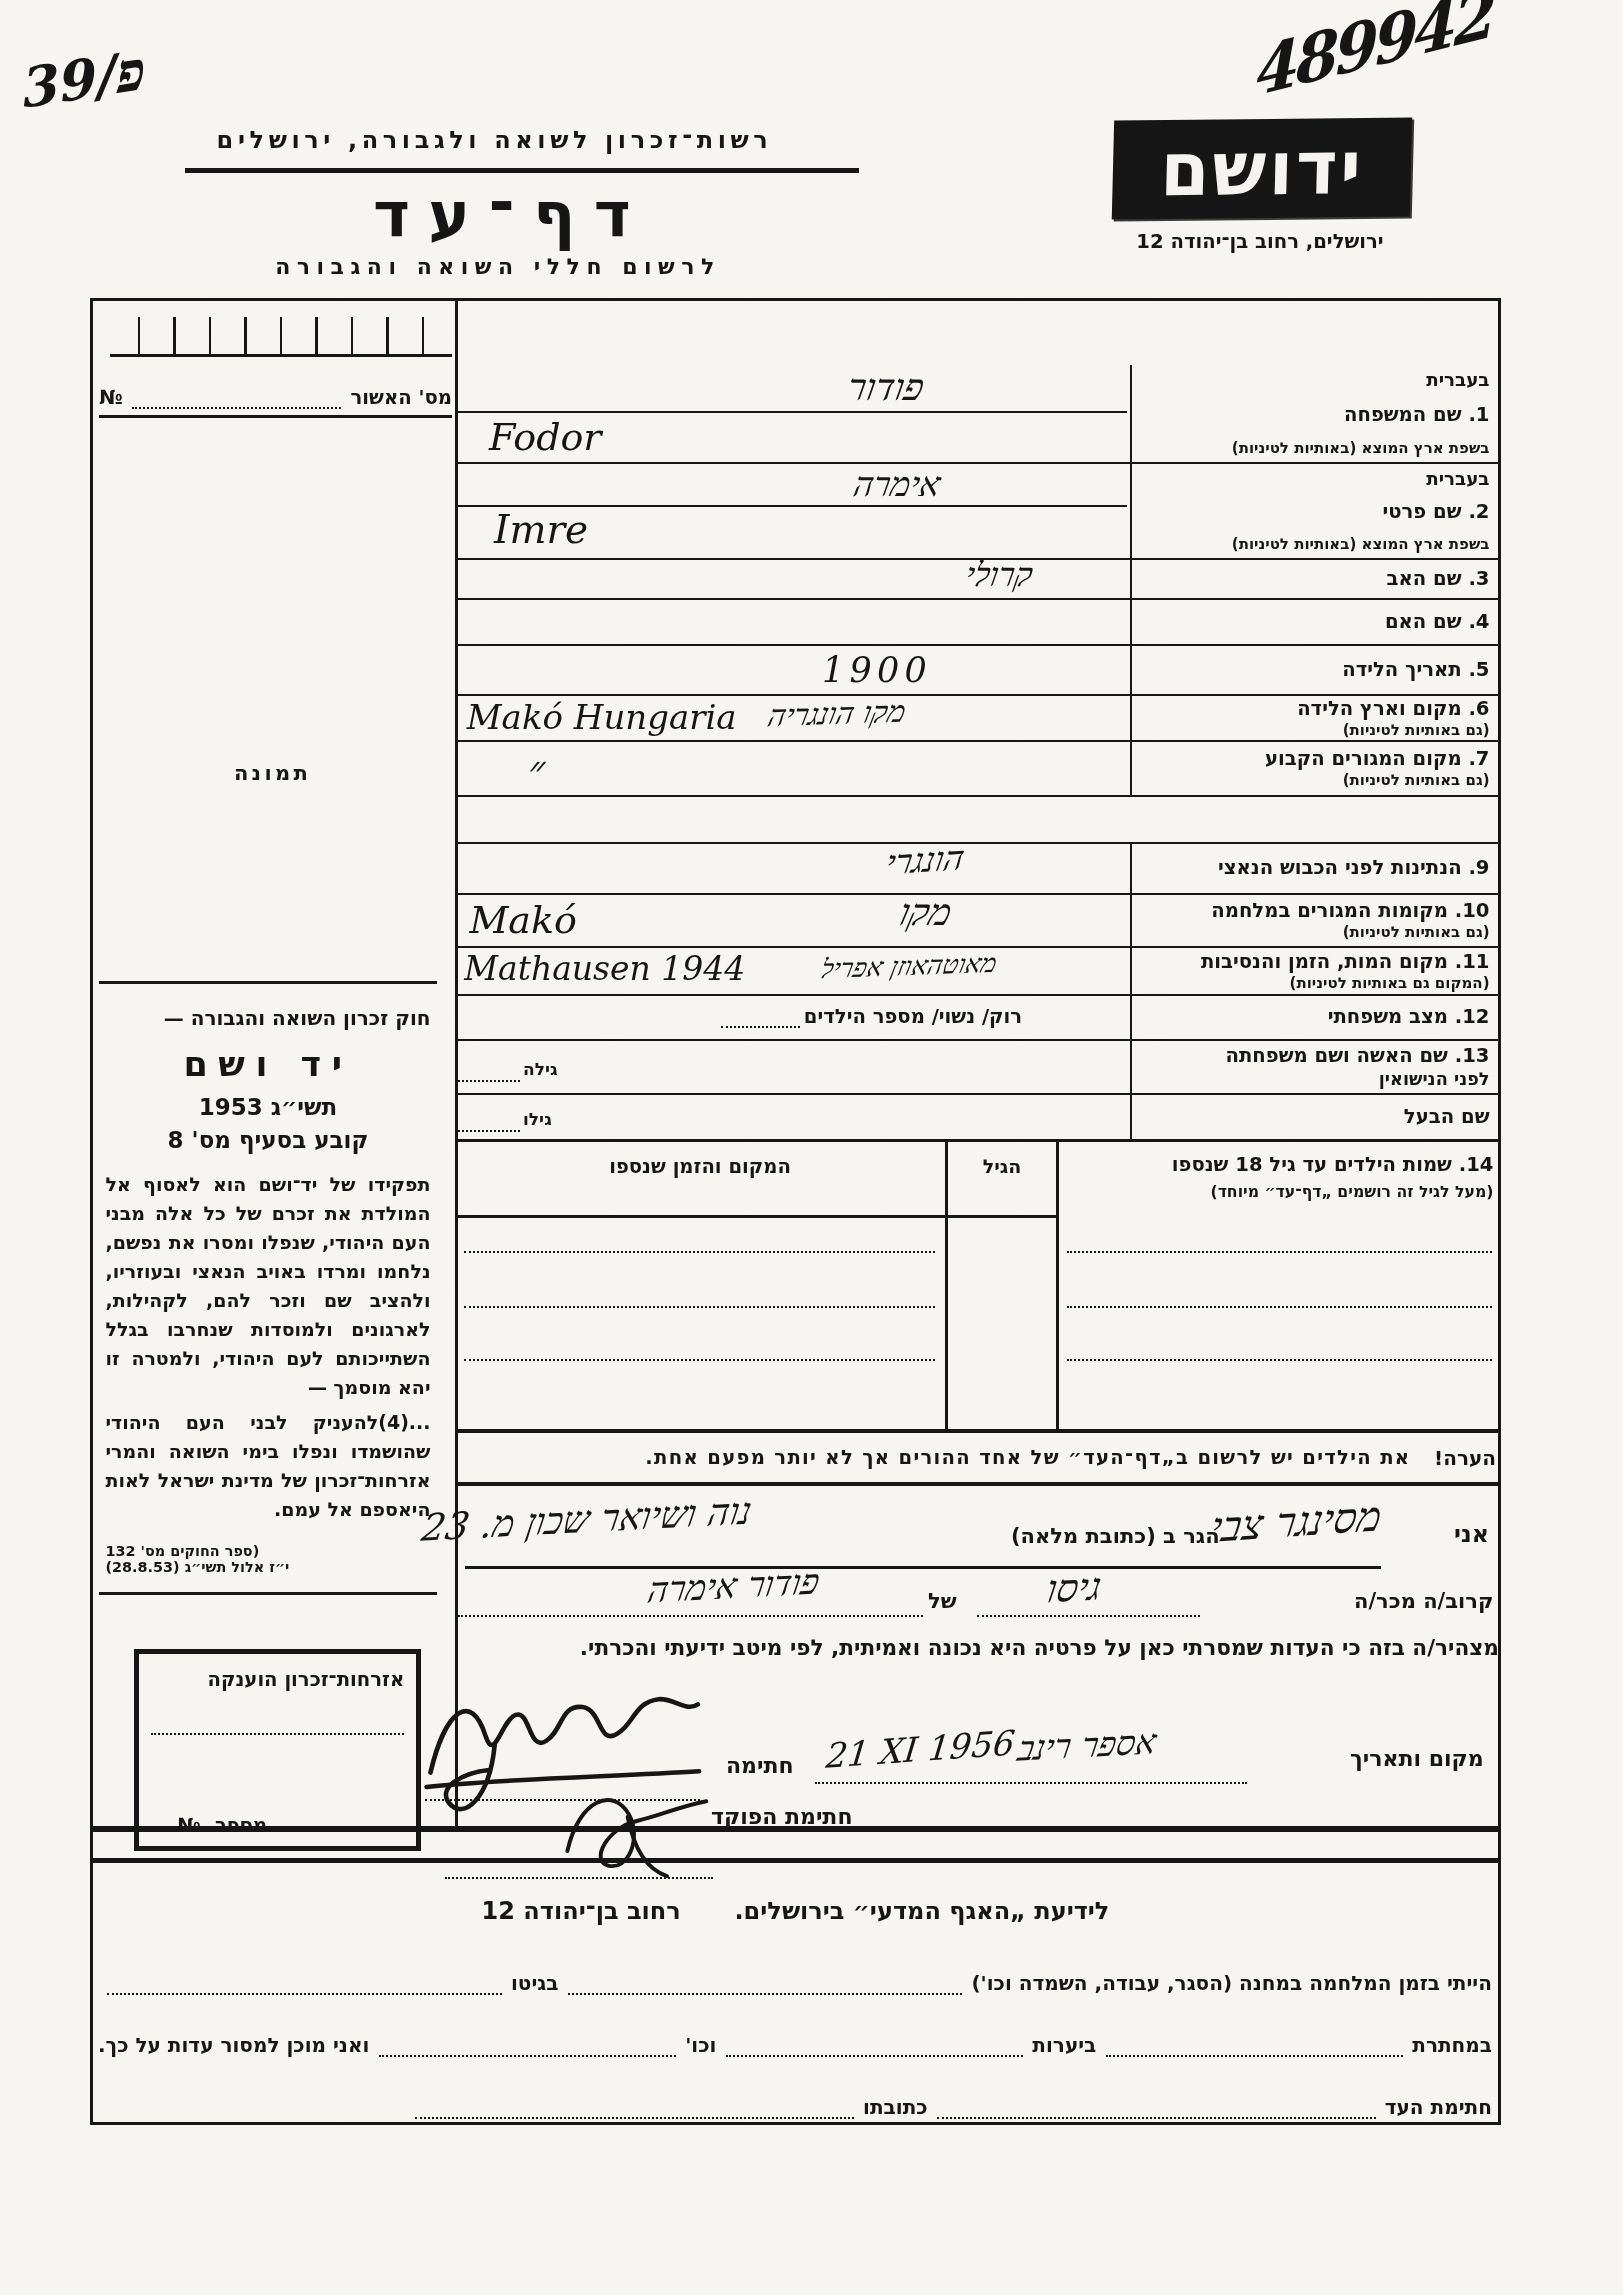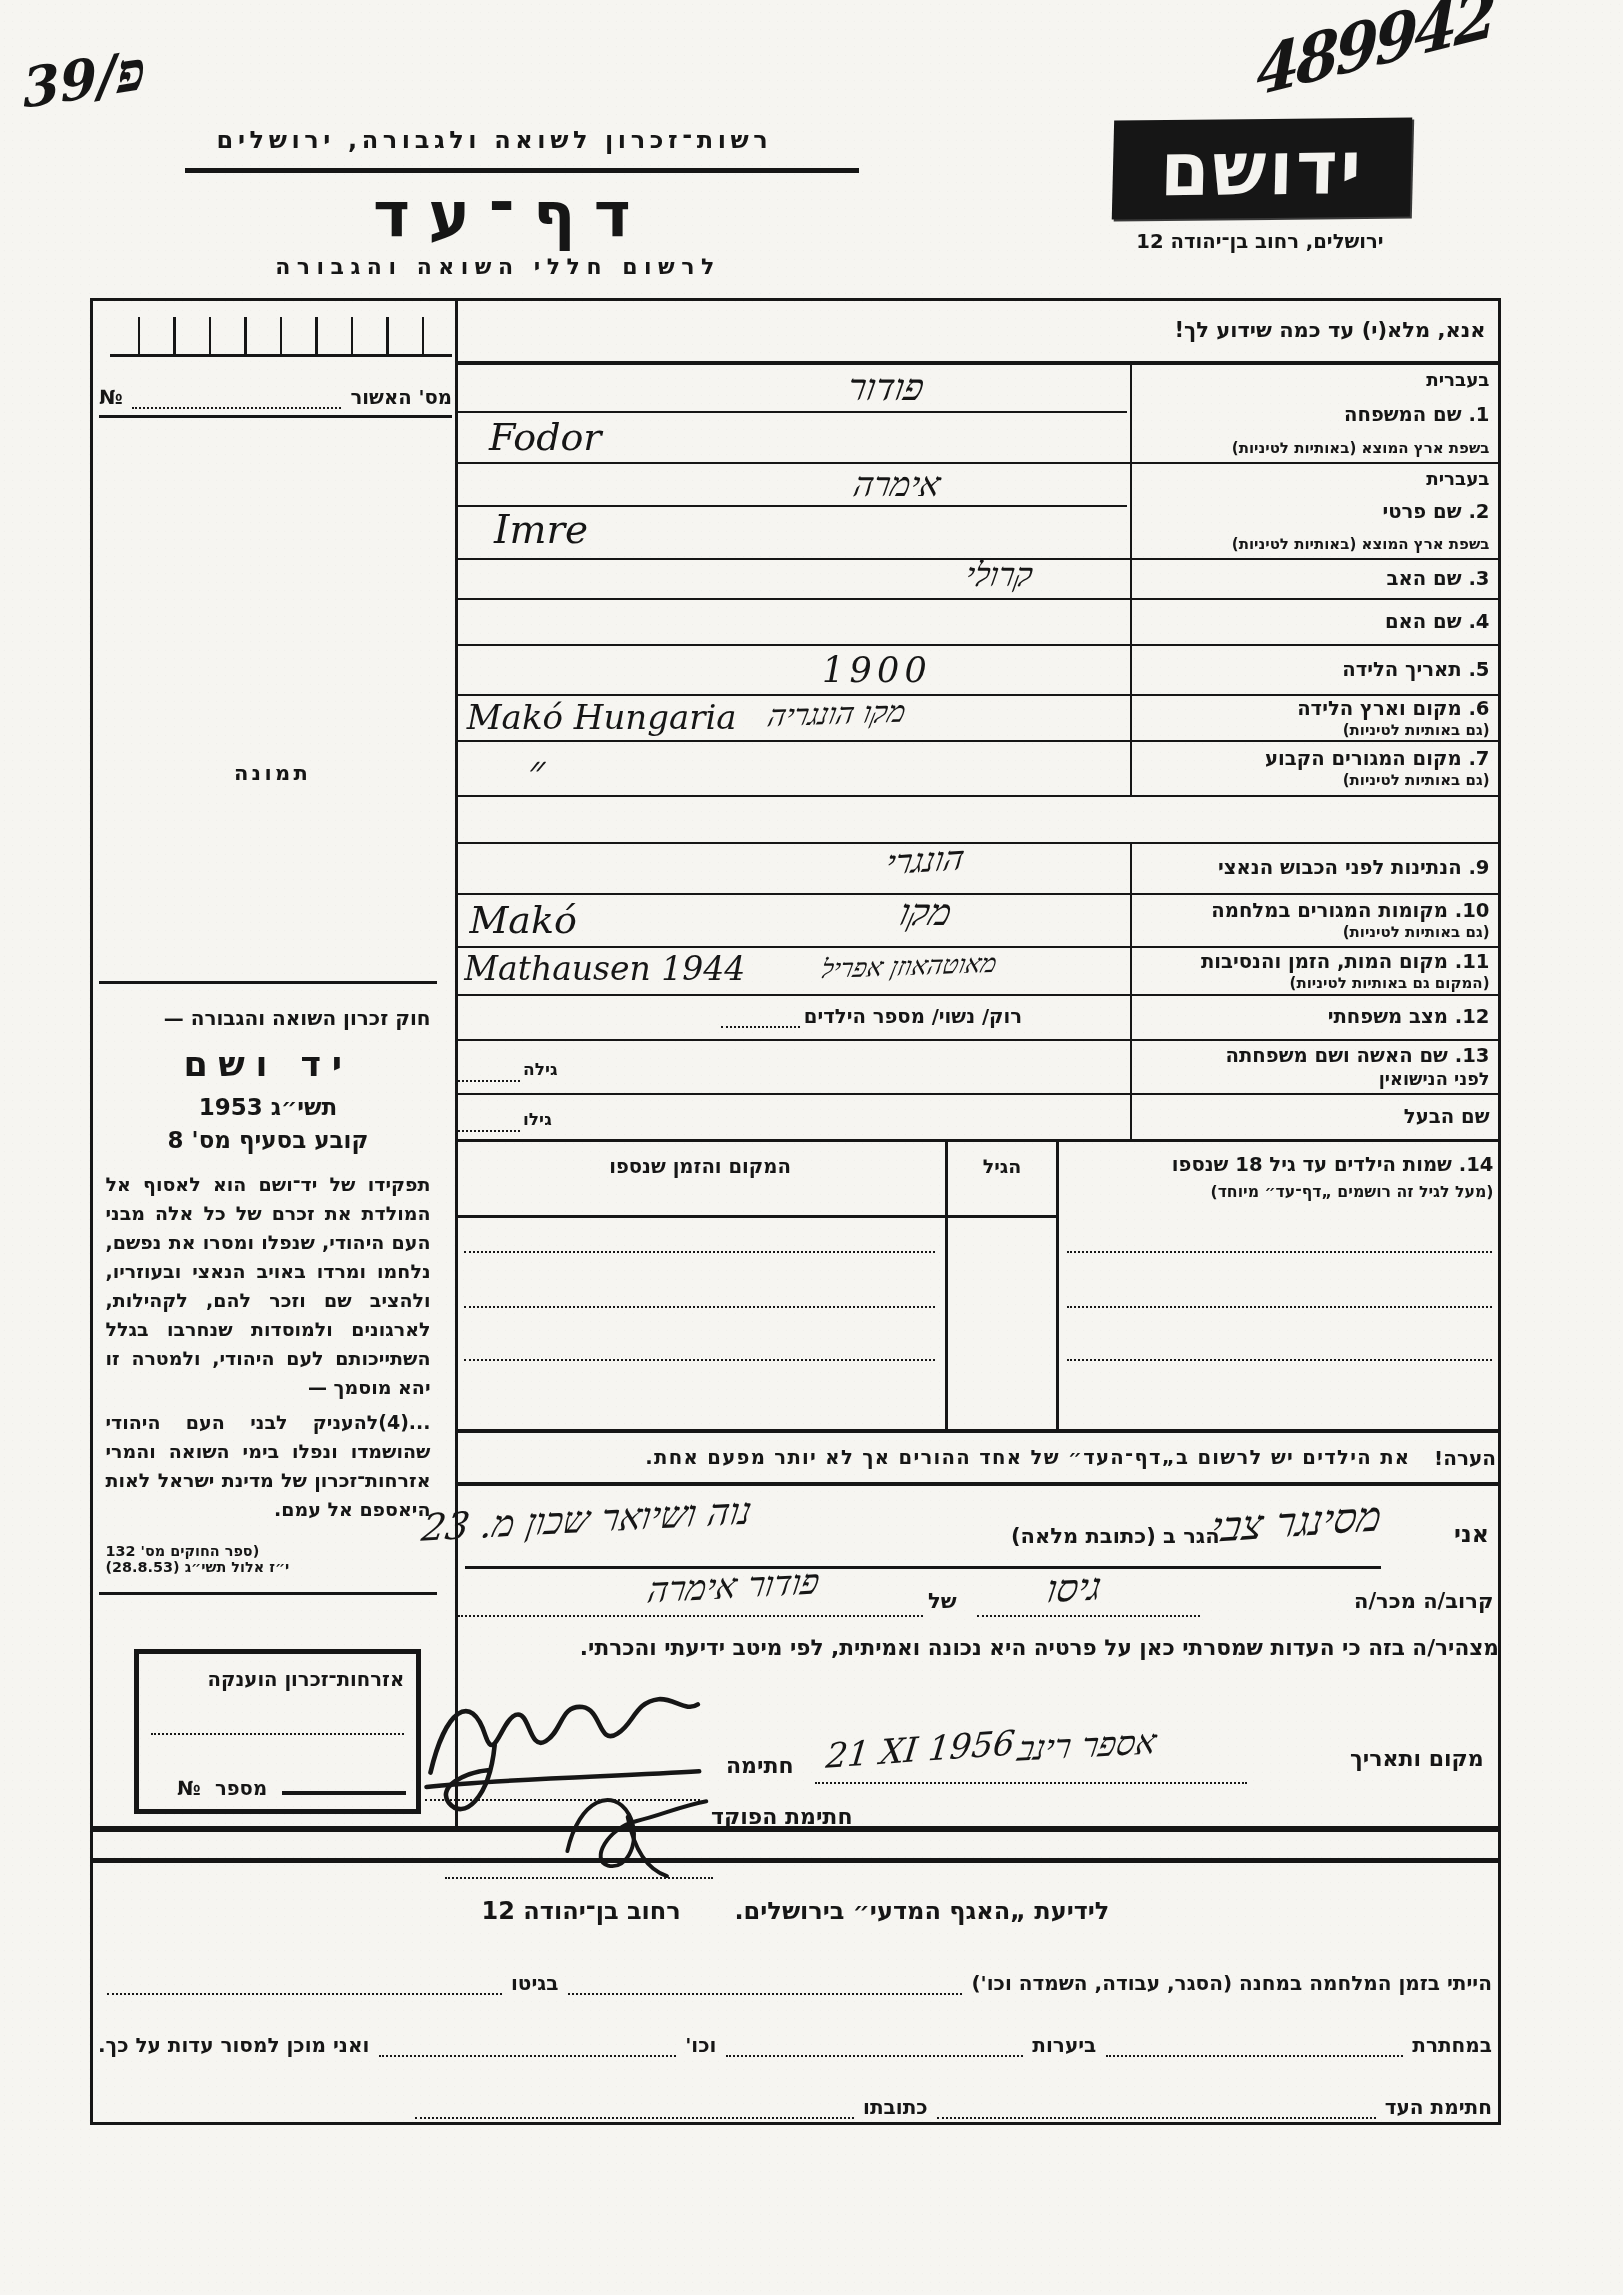--- a/index.html
+++ b/index.html
@@ -81,33 +81,30 @@
     <div class="b rtl" style="font-size:20px;text-align:right;">חוק זכרון השואה והגבורה —</div>
     <div class="b ctr" style="font-size:35px;letter-spacing:10.5px;margin-top:14.4px;">יד ושם</div>
     <div class="b ctr rtl" style="font-size:23px;margin-top:9.2px;">תשי״ג 1953</div>
     <div class="b ctr rtl" style="font-size:23px;margin-top:7.9px;">קובע בסעיף מס' 8</div>
     <div class="b rtl" style="font-size:19px;line-height:1.52;text-align:justify;margin-top:17px;">תפקידו של יד־ושם הוא לאסוף אל המולדת את זכרם של כל אלה מבני העם היהודי, שנפלו ומסרו את נפשם, נלחמו ומרדו באויב הנאצי ובעוזריו, ולהציב שם וזכר להם, לקהילות, לארגונים ולמוסדות שנחרבו בגלל השתייכותם לעם היהודי, ולמטרה זו יהא מוסמך —</div>
     <div class="b rtl" style="font-size:19px;line-height:1.52;text-align:justify;margin-top:6.5px;">...(4)להעניק לבני העם היהודי שהושמדו ונפלו בימי השואה והמרי אזרחות־זכרון של מדינת ישראל לאות היאספם אל עמם.</div>
     <div style="font-size:14.4px;font-weight:bold;direction:rtl;text-align:left;margin-top:19.6px;">(ספר החוקים מס' 132</div>
     <div style="font-size:14.4px;font-weight:bold;direction:rtl;text-align:left;">י״ז אלול תשי״ג (28.8.53)</div>
   </div>
 
-  <div class="abs" style="left:134px;top:1649px;width:287px;height:165px;border:5.9px solid #161616;box-sizing:border-box;">
+  <div class="abs" style="left:134px;top:1649px;width:287px;height:202px;border:5.9px solid #161616;box-sizing:border-box;">
     <div class="rtl b" style="font-size:19.6px;text-align:right;padding:14.4px 11.8px 0 0;">אזרחות־זכרון הוענקה</div>
     <div class="abs dots" style="left:11.8px;right:11.8px;top:79px;"></div>
     <div class="abs fillrow" style="left:10.5px;right:10.5px;bottom:9.2px;height:29px;">
       <span class="ink" style="width:124px;height:3.3px;margin-bottom:5.2px;"></span>
       <span class="btxt" style="font-size:19.6px;margin:0 14.4px;">מספר</span>
       <span class="btxt" style="font-size:19.6px;">№</span>
     </div>
   </div>
 
-  <div class="frow" style="top:298px;height:67px;border-bottom-width:4.6px;display:flex;align-items:center;">
-    <span class="b rtl" style="font-size:21px;padding-right:14.4px;">אנא, מלא(י) עד כמה שידוע לך!</span>
-  </div>
 
   <div class="frow" style="top:365px;height:99px;">
     <div class="lblcell" style="justify-content:space-between;padding-top:3.9px;padding-bottom:5.2px;">
       <span class="lbl" style="font-size:18.3px;">בעברית</span>
       <span class="lbl">1. שם המשפחה</span>
       <span class="lblnote">בשפת ארץ המוצא (באותיות לטיניות)</span>
     </div>
     <div class="valcell">
       <div class="subline" style="top:46px;"></div>
       <span class="abs hw" style="left:393px;top:1.3px;font-size:37px;">פודור</span>

